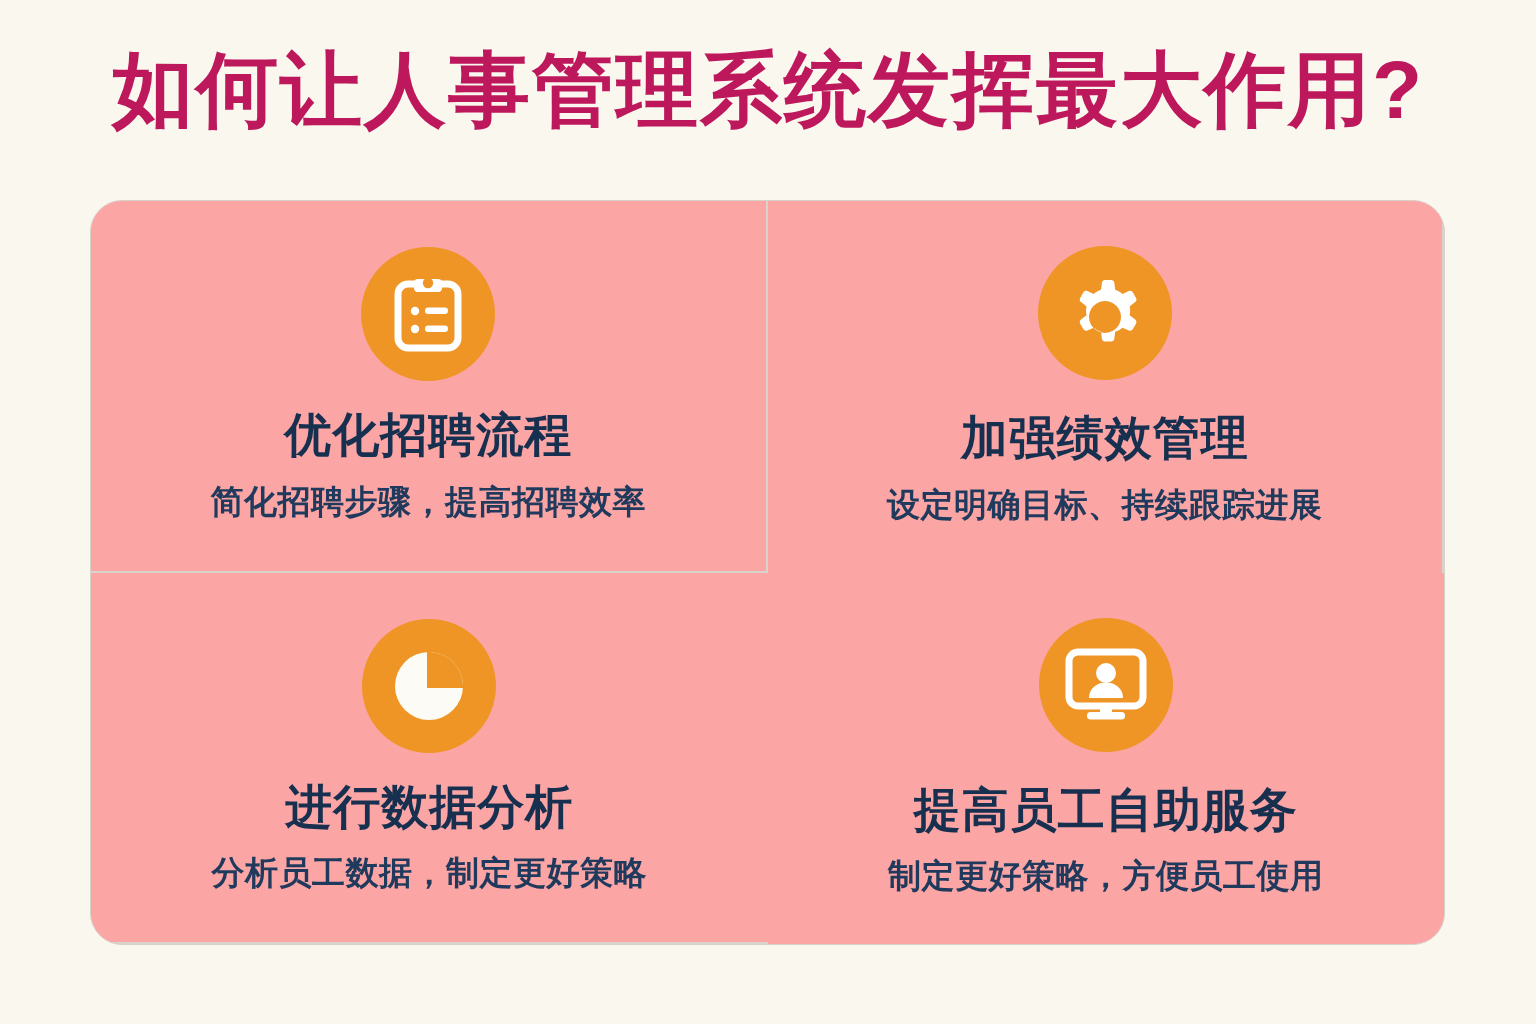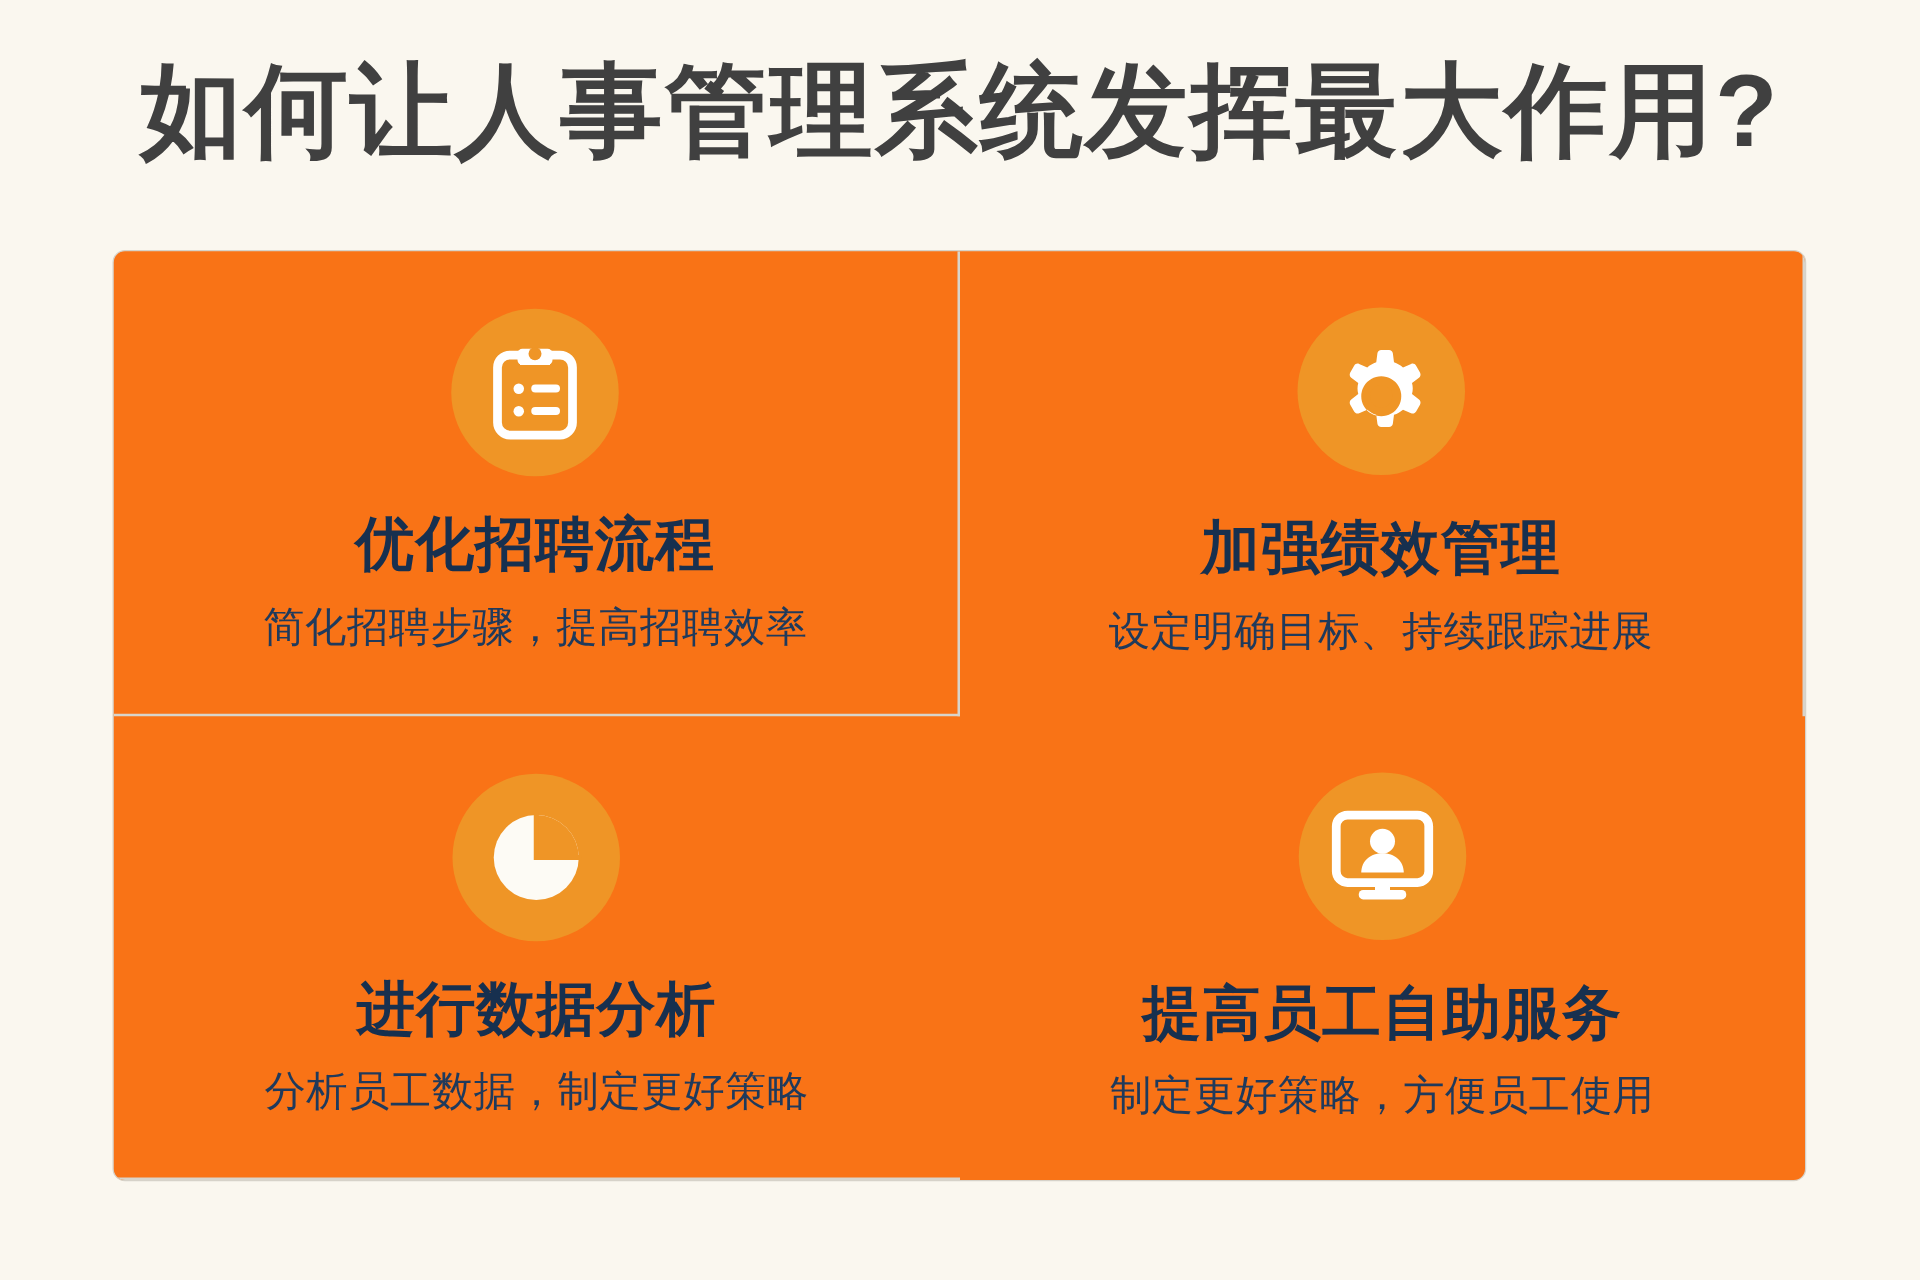--- a/index.html
+++ b/index.html
@@ -21,34 +21,34 @@
   
   .page-title {
     position:absolute;
     left:0; right:0;
     top:44px;
     text-align:center;
     font-size:82px;
     line-height:1.12;
     font-weight:700;
     letter-spacing:2px;
-    color:#404040;
+    color:#be185d;
     white-space:nowrap;
   }
 
   
   .grid-panel {
     position:absolute;
     left:90px;
     top:200px;
     width:1355px;
     height:745px;
-    background:#f97316;
+    background:#fca5a5;
     border:1.5px solid #d6d2c9;
-    border-radius:10px;
+    border-radius:32px;
     display:grid;
     grid-template-columns:1fr 1fr;
     grid-template-rows:1fr 1fr;
     overflow:hidden;
   }
 
   
   .cell {
     position:relative;
     display:flex;
@@ -79,21 +79,21 @@
     font-size:47px;
     font-weight:700;
     line-height:1.2;
     letter-spacing:1px;
     color:#17304f;
     white-space:nowrap;
     margin-bottom:16px;
   }
   .card-desc {
     font-size:33px;
-    font-weight:400;
+    font-weight:700;
     line-height:1.35;
     letter-spacing:0.5px;
     color:#1f3a5c;
     white-space:nowrap;
   }
 
   
   .cell.row-bottom .icon-badge { margin-bottom:30px; }
 </style>
 </head>

